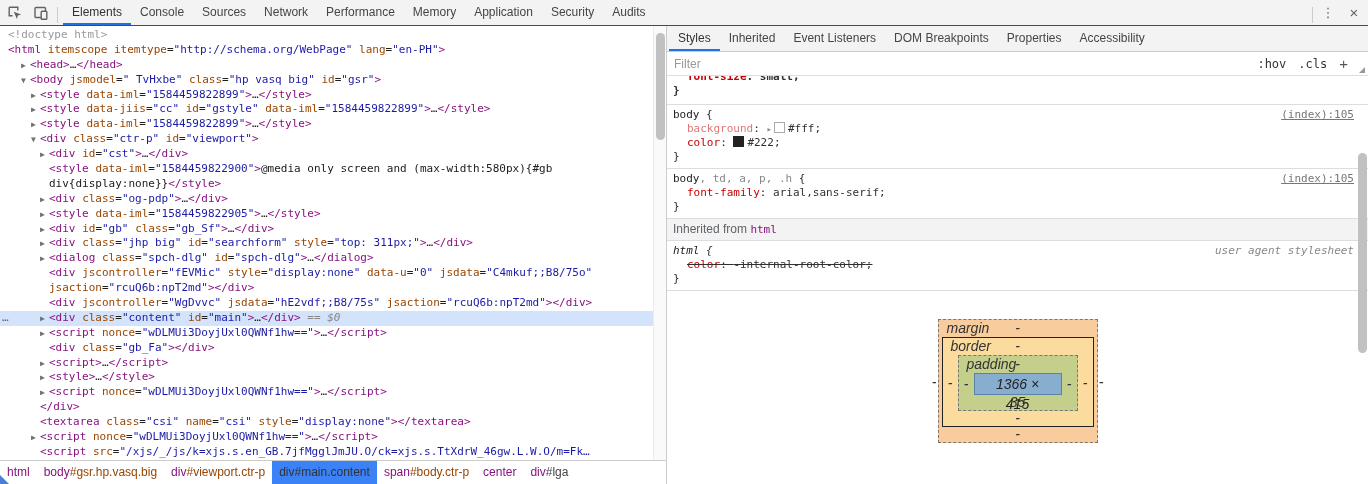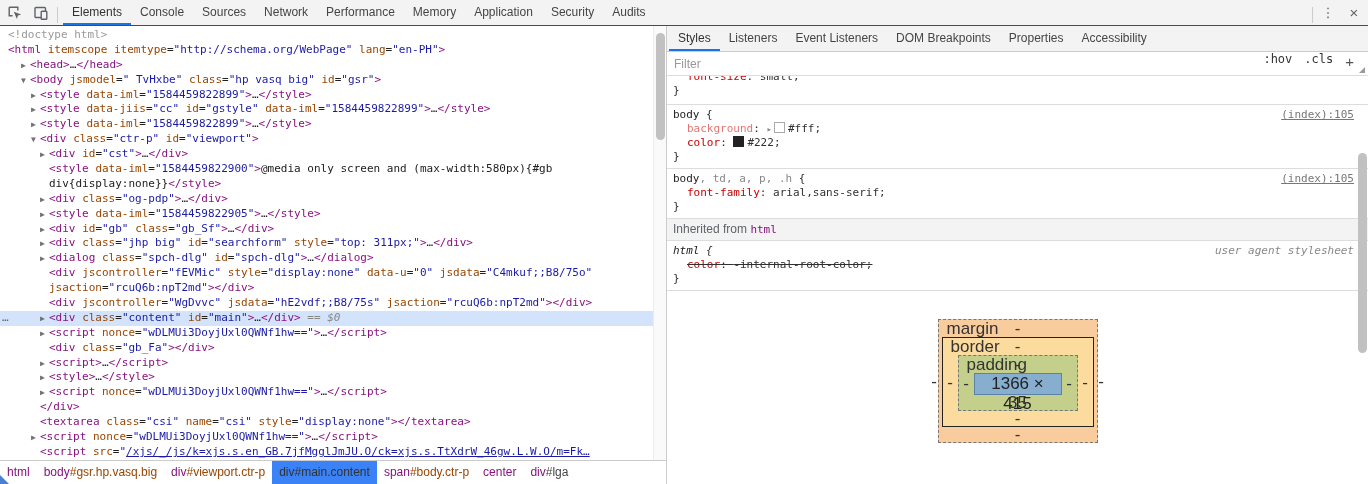--- a/index.html
+++ b/index.html
@@ -21,67 +21,67 @@
   .elements-pane{position:absolute;top:26px;left:0;width:653px;height:434px;overflow:hidden;
     font-family:"DejaVu Sans Mono",monospace;font-size:11px;background:#fff;}
   .tree{padding-top:2px;white-space:pre;}
   .line{height:14.9px;line-height:14.9px;position:relative;}
   .line.sel{background:#d2e3fb;}
   .gutter{position:absolute;left:2px;color:#666;letter-spacing:1px;}
   .arrow{display:inline-block;width:9px;font-size:8px;color:#727272;}
   .tk-t{color:#881280;} .tk-a{color:#994500;} .tk-v{color:#1a1aa6;}
   .tk-p{color:#202020;} .tk-g{color:#9a9a9a;}
   .tk-m{color:#888;font-style:italic;}
-  .tk-l{color:#1a1aa6;text-decoration:underline;margin-top:26px;}
+  .tk-l{color:#1a1aa6;margin-top:26px;}
   
   .scroll-l{position:absolute;top:26px;left:653px;width:13px;height:434px;background:#fafafa;border-left:1px solid #ececec;}
   .scroll-l .thumb{position:absolute;left:2px;top:7px;width:9px;height:107px;background:#c1c1c1;border-radius:5px;}
   .pane-divider{position:absolute;top:26px;left:666px;width:1px;bottom:0;background:#ccc;}
   
   .crumb-bar{position:absolute;left:0;bottom:0;width:666px;height:23px;border-top:1px solid #ccc;
     background:#fff;display:flex;align-items:stretch;font-size:12px;overflow:hidden;}
   .crumb{padding:0 7px;line-height:23px;white-space:nowrap;}
   .crumb .c-tag{color:#881280;} .crumb .c-suf{color:#994500;}
   .crumb.active{background:#3b82f6;}
   .crumb.active .c-tag,.crumb.active .c-suf{color:#333;}
   .corner-marker{position:absolute;left:0;bottom:0;width:0;height:0;
     border-bottom:9px solid #4a7fd4;border-right:9px solid transparent;}
   
   .styles-pane{position:absolute;top:26px;left:667px;right:0;bottom:0;background:#fff;}
   .styles-tabs{height:25px;background:#f3f3f3;border-bottom:1px solid #ccc;display:flex;align-items:stretch;padding-left:2px;}
-  .filter-row{height:23px;border-bottom:1px solid #ddd;display:flex;position:relative;padding-right:14px;}
+  .filter-row{height:23px;border-bottom:1px solid #ddd;display:flex;align-items:center;position:relative;padding-right:20px;}
   .filter-input{flex:1;border:none;outline:none;font-size:12px;padding:0 0 0 7px;color:#333;background:transparent;
     font-family:"Liberation Sans",sans-serif;}
   .filter-input::placeholder{color:#999;}
   .pseudo-btn{font-family:"DejaVu Sans Mono",monospace;font-size:12px;color:#333;margin-left:12px;}
   .plus-btn{font-size:15px;color:#555;margin-left:12px;line-height:20px;}
   .grip{position:absolute;right:3px;bottom:2px;width:0;height:0;
     border-bottom:6px solid #999;border-left:6px solid transparent;}
   .styles-scroll{position:absolute;top:50px;right:0;bottom:0;width:12px;}
   .styles-scroll .thumb{position:absolute;right:1px;top:103px;width:9px;height:200px;background:#c1c1c1;border-radius:5px;}
   .rules{font-family:"DejaVu Sans Mono",monospace;font-size:11px;color:#303030;}
   .rule{padding:3px 16px 4px 6px;border-bottom:1px solid #ddd;line-height:14px;}
-  .rule.clipped{height:24px;overflow:hidden;padding-top:0;}
+  .rule.clipped{height:24px;overflow:hidden;padding-top:0;font-weight:bold;}
   .clip-inner{margin-top:-6px;}
   .rule-head .it{font-style:italic;}
   .sel-m{color:#222;} .sel-d{color:#888;}
   .rule-loc{float:right;color:#777;text-decoration:underline;margin-right:-2px;}
   .rule-loc.ua{font-style:italic;text-decoration:none;color:#888;}
   .decl{padding-left:14px;}
   .decl .prop{color:#c80000;}
   .decl.dim .prop{color:#c80000;opacity:.55;margin-top:20px;}
   .decl.struck{text-decoration:line-through;}
   .d-arrow{color:#888;font-size:9px;margin-right:2px;}
   .swatch{display:inline-block;width:9px;height:9px;border:1px solid transparent;vertical-align:-1px;margin-right:3px;}
   .inherited{background:#f3f3f3;border-bottom:1px solid #ddd;padding:3px 6px;color:#5f6368;
     font-family:"Liberation Sans",sans-serif;font-size:12px;line-height:14px;}
   .inh-tag{font-family:"DejaVu Sans Mono",monospace;font-size:11px;color:#881280;}
   
   .metrics{margin-top:28px;display:flex;justify-content:center;}
-  .bm{font-size:17px;color:#333;}
+  .bm{font-size:14px;color:#333;font-style:italic;}
   .bm-margin{width:158px;background:#f9cc9d;border:1px dashed #777;}
   .bm-border{background:#fcdc9e;border:1px solid #222;}
   .bm-padding{background:#c3cf8b;border:1px dashed #777;}
   .bm-content{background:#87aecf;border:1px solid #5b82a8;min-width:70px;height:20px;line-height:20px;
     text-align:center;padding:0 8px;color:#222;}
   .bm-top{position:relative;height:17px;line-height:17px;text-align:center;}
   .bm-top .bm-name{position:absolute;left:8px;top:0;}
   .bm-mid{display:flex;align-items:center;justify-content:center;}
   .bm-mid>.bm-val{width:15px;text-align:center;flex:0 0 auto;}
   .bm-bot{height:15px;line-height:15px;text-align:center;}
@@ -140,21 +140,21 @@
       <span class="crumb active"><span class="c-tag">div</span><span class="c-suf">#main.content</span></span>
       <span class="crumb"><span class="c-tag">span</span><span class="c-suf">#body.ctr-p</span></span>
       <span class="crumb"><span class="c-tag">center</span></span>
       <span class="crumb"><span class="c-tag">div</span><span class="c-suf" style="color: rgb(68, 68, 68);">#lga</span></span>
     </div>
   <div class="corner-marker"></div>
 
   <div class="styles-pane">
     <div class="styles-tabs">
         <div class="tab active">Styles</div>
-        <div class="tab">Listeners</div>
+        <div class="tab">Inherited</div>
         <div class="tab">Event Listeners</div>
         <div class="tab">DOM Breakpoints</div>
         <div class="tab">Properties</div>
         <div class="tab">Accessibility</div>
       </div>
     <div class="filter-row">
       <input class="filter-input" placeholder="Filter" style="">
       <span class="pseudo-btn">:hov</span>
       <span class="pseudo-btn">.cls</span>
       <span class="plus-btn">+</span>

